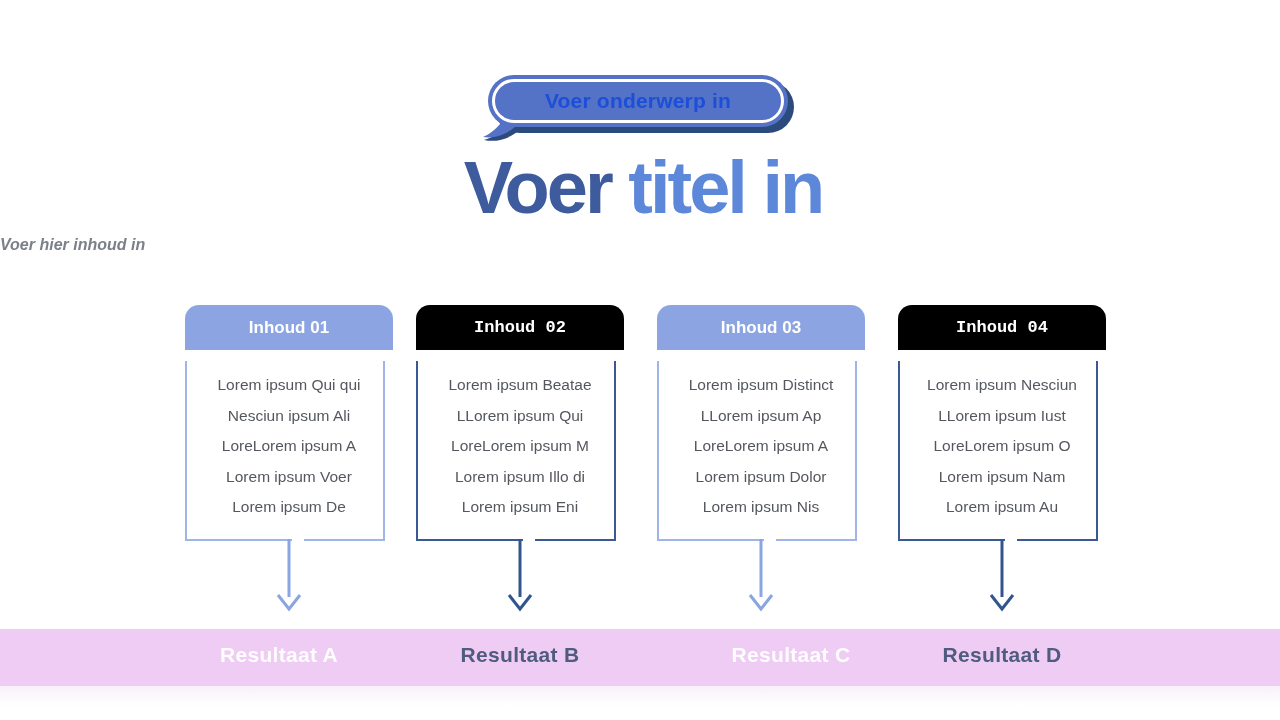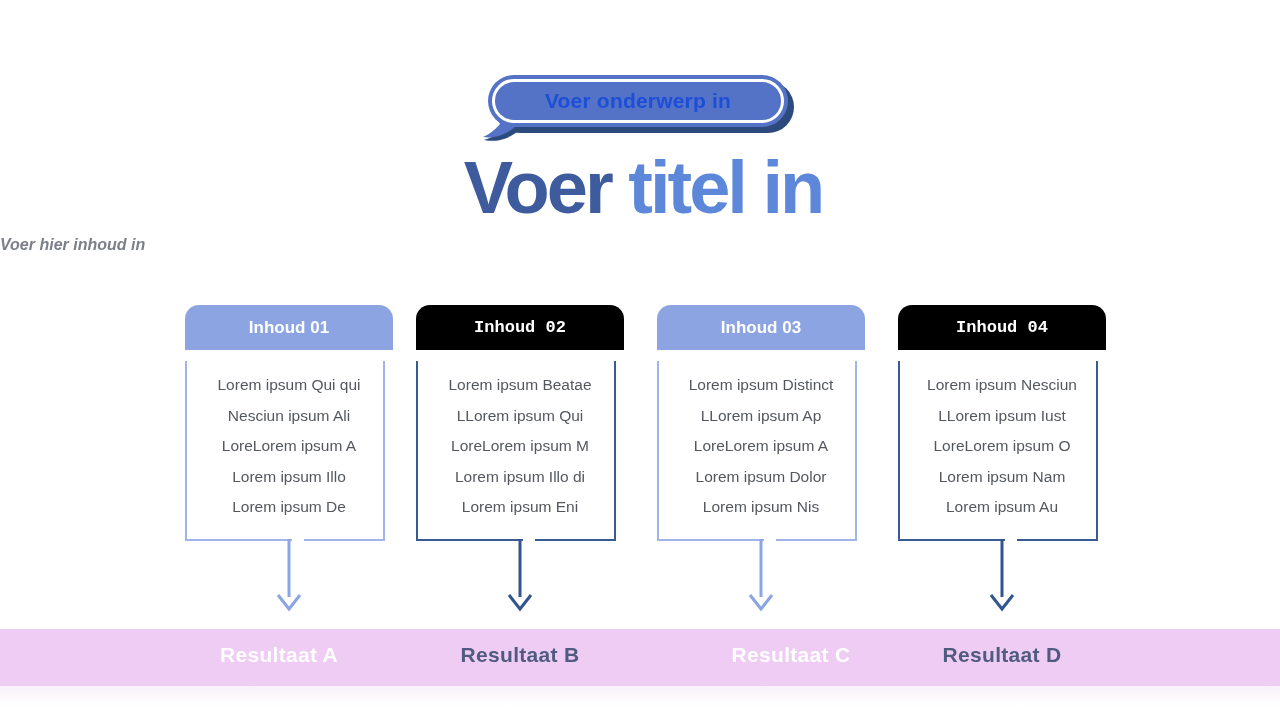--- a/index.html
+++ b/index.html
@@ -100,21 +100,21 @@
   <h1 class="title"><span class="t-dark">Voer</span><span class="t-light"> titel in</span></h1>
 
   <div class="subtitle">Voer hier inhoud in</div>
 
   <div class="col c1 light">
     <div class="col-header">Inhoud 01</div>
     <div class="col-box">
       <div class="line">Lorem ipsum Qui qui</div>
       <div class="line">Nesciun ipsum Ali</div>
       <div class="line">LoreLorem ipsum A</div>
-      <div class="line">Lorem ipsum Illo</div>
+      <div class="line">Lorem ipsum Voer</div>
       <div class="line">Lorem ipsum De</div>
     </div>
     <svg class="arrow" width="30" height="74" viewBox="0 0 30 74">
       <line x1="15" y1="0" x2="15" y2="58" stroke="currentColor" stroke-width="3"></line>
       <polyline points="4,56 15,70 26,56" fill="none" stroke="currentColor" stroke-width="3"></polyline>
     </svg>
   </div>
 
   <div class="col c2 dark">
     <div class="col-header">Inhoud 02</div>

